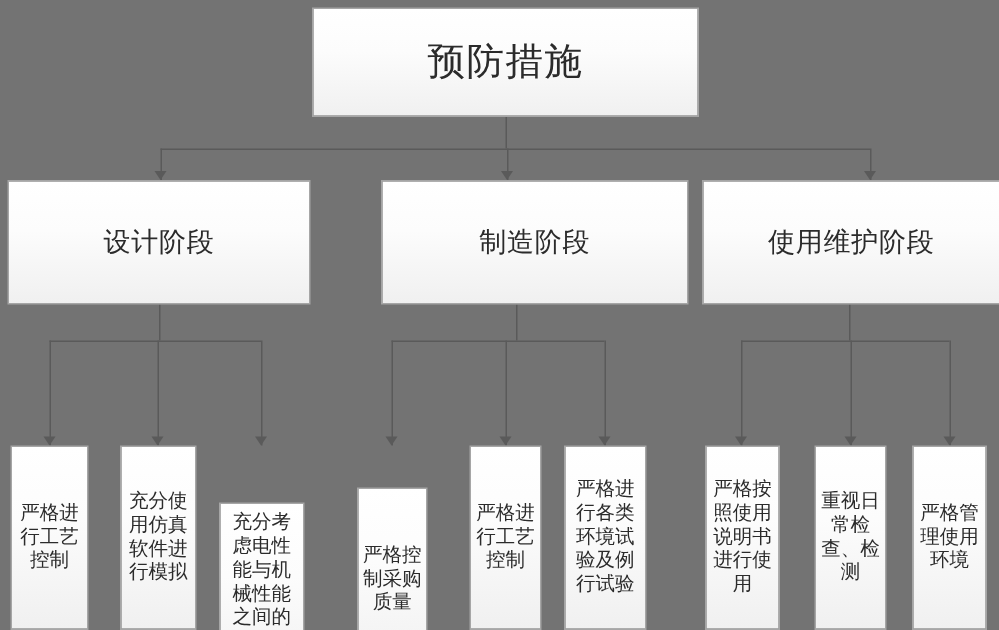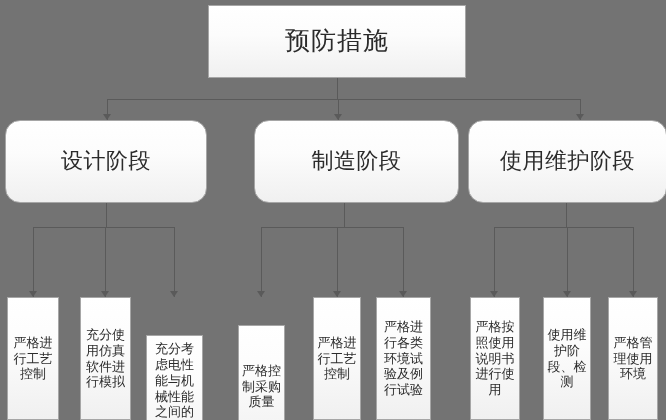--- a/index.html
+++ b/index.html
@@ -26,23 +26,22 @@
     text-align: center;
     color: #2b2b2b;
     line-height: 1.22;
     box-shadow: 0 0 0 0 rgba(0,0,0,0);
   }
   .node.level-0 {
     font-size: 25px;
     letter-spacing: 1px;
   }
   .node.level-1 {
-    font-size: 22px;
+    font-size: 18px;
     letter-spacing: 0.5px;
-    border-radius: 15px;
   }
   .node.level-2 {
     font-size: 13px;
     letter-spacing: 0px;
     padding: 0 3px;
     align-items: center;
   }
   .node.level-2 .node-label {
     display: block;
     width: 100%;
@@ -131,19 +130,19 @@
       <div class="node level-2" style="left: 376px; top: 297px; width: 55px; height: 123px;">
         <span class="node-label">严格进行各类环境试验及例行试验</span>
       </div>
       <div class="node level-1" style="left: 468px; top: 120px; width: 199px; height: 83px;">
         <span class="node-label">使用维护阶段</span>
       </div>
       <div class="node level-2" style="left: 470px; top: 297px; width: 50px; height: 123px;">
         <span class="node-label">严格按照使用说明书进行使用</span>
       </div>
       <div class="node level-2" style="left: 543px; top: 297px; width: 48px; height: 123px;">
-        <span class="node-label">使用维护阶段、检测</span>
+        <span class="node-label">重视日常检查、检测</span>
       </div>
       <div class="node level-2" style="left: 608px; top: 297px; width: 50px; height: 123px;">
         <span class="node-label">严格管理使用环境</span>
       </div>
     </div>
 </div>
 
 </body></html>

